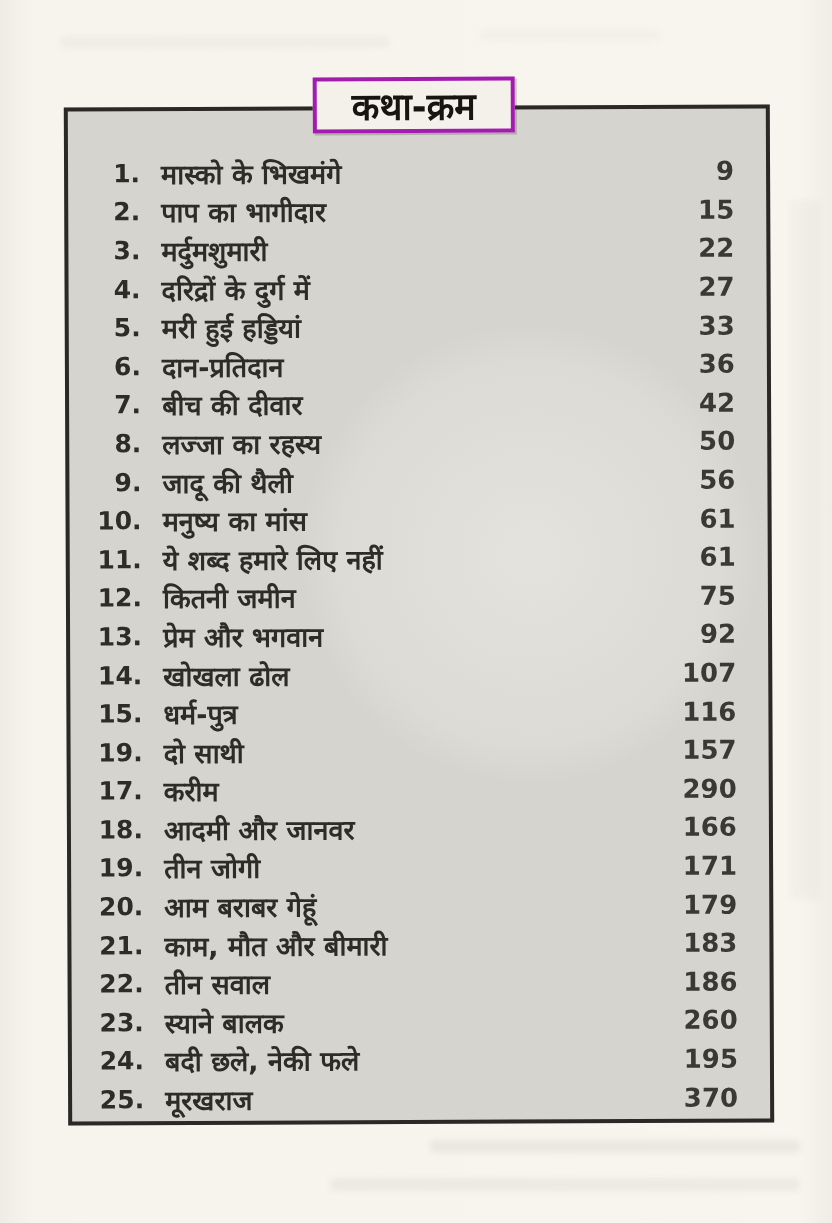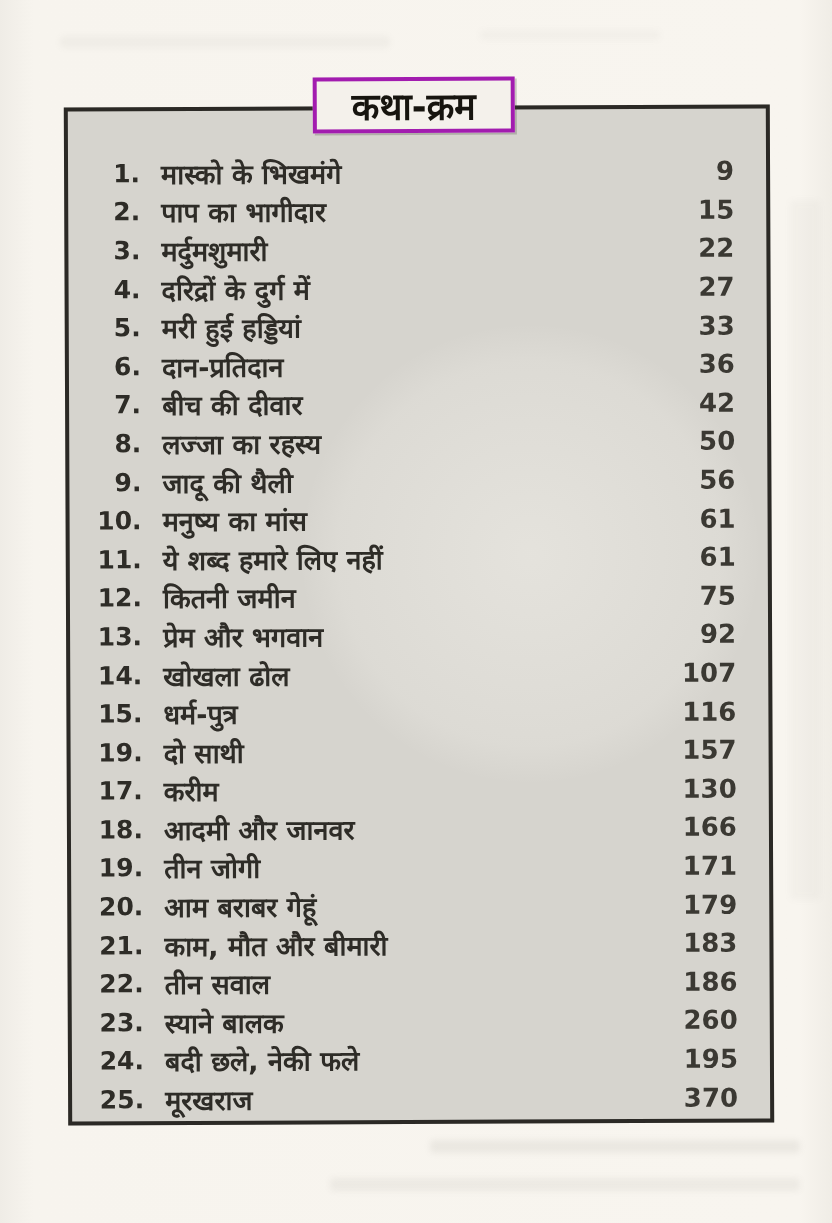--- a/index.html
+++ b/index.html
@@ -219,21 +219,21 @@
 
   <div class="toc-row">
     <span class="num">19.</span>
     <span class="title">दो साथी</span>
     <span class="page">157</span>
   </div>
 
   <div class="toc-row">
     <span class="num">17.</span>
     <span class="title">करीम</span>
-    <span class="page">130</span>
+    <span class="page">290</span>
   </div>
 
   <div class="toc-row">
     <span class="num">18.</span>
     <span class="title">आदमी और जानवर</span>
     <span class="page">166</span>
   </div>
 
   <div class="toc-row">
     <span class="num">19.</span>

